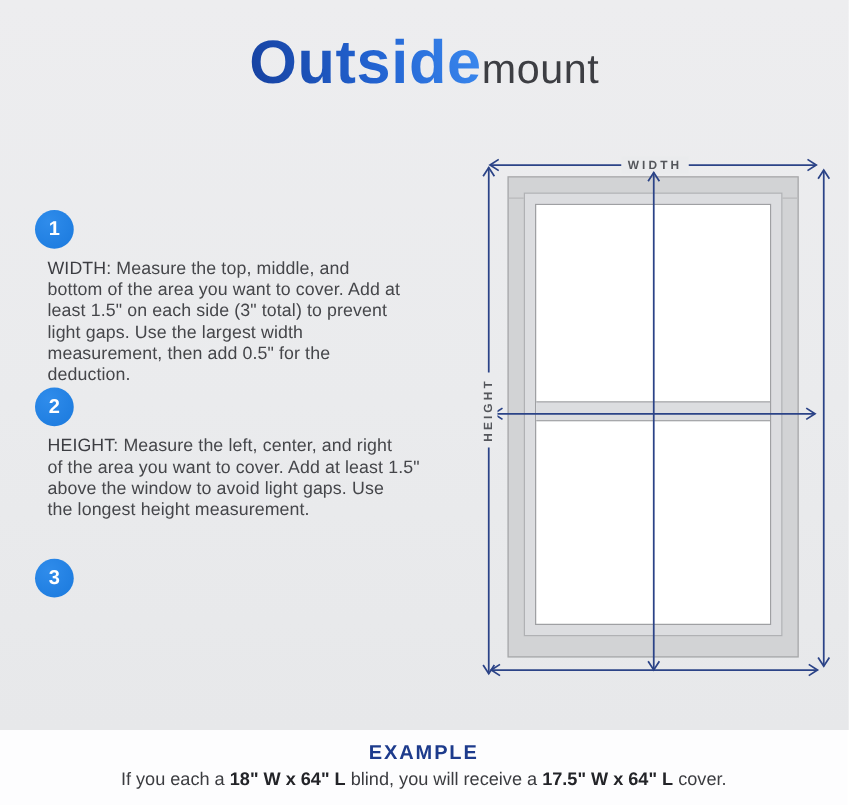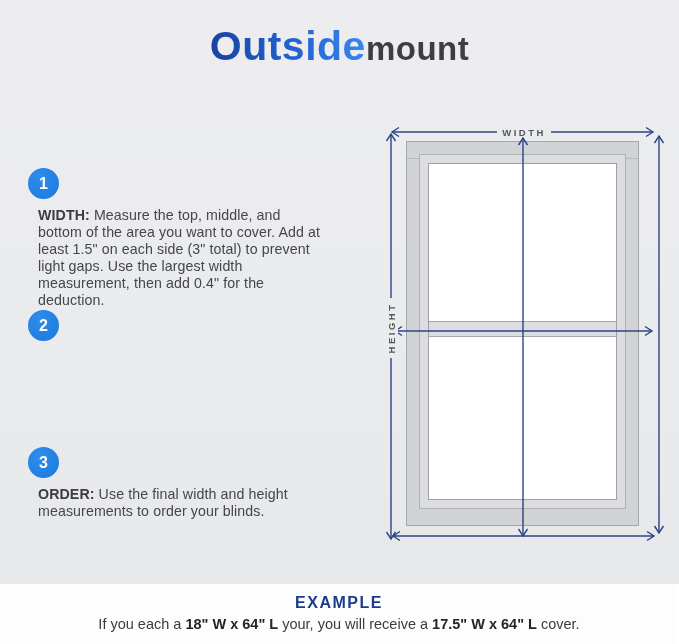--- a/index.html
+++ b/index.html
@@ -11,47 +11,47 @@
   .gray-area {
     position:absolute; left:0; top:0; width:679px; height:584px;
     background:linear-gradient(180deg,#ededef 0%, #eaebed 55%, #e7e8ea 100%);
   }
 
   
   .title-block { position:absolute; left:0; top:24px; width:679px; text-align:center; }
   .title-line1 { font-size:36px; font-weight:700; color:#3d3e43; letter-spacing:1px; line-height:1.1; }
   .title-line2 { margin-top:2px; line-height:1.0; }
   .title-highlight {
-    font-size:41px; font-weight:800; letter-spacing:0.5px;
+    font-size:49px; font-weight:800; letter-spacing:0.5px;
     color:#1f5ac8;
   }
   @supports (-webkit-background-clip: text) {
     .title-highlight {
       background:linear-gradient(75deg,#16409f 0%, #2364d2 55%, #3b8af0 100%);
       -webkit-background-clip:text; background-clip:text; color:transparent;
     }
   }
-  .title-suffix { font-size:33px; font-weight:700; color:#3d3e43; letter-spacing:0.5px; }
+  .title-suffix { font-size:33px; font-weight:400; color:#3d3e43; letter-spacing:0.5px; }
 
   
   .step { position:absolute; left:28px; width:350px; }
   .step.s1 { top:168px; }
   .step.s2 { top:310px; }
   .step.s3 { top:447px; }
   .step-circle {
     width:31px; height:31px; border-radius:50%;
     background:radial-gradient(circle at 35% 30%, #2f8ceb, #1a79dd);
     color:#ffffff; font-size:16px; font-weight:700;
     display:flex; align-items:center; justify-content:center;
   }
   .step-text {
     margin-left:10px; margin-top:8px;
     font-size:14.2px; line-height:17px; color:#45464a; letter-spacing:0.1px;
   }
-  .step-label { font-weight:700; color:#3c3d42; }
+  .step-label { font-weight:400; color:#3c3d42; }
   .step-body { white-space:pre-line; }
 
   
   .diagram { position:absolute; left:375px; top:114px; width:300px; height:440px; }
   .win-frame {
     position:absolute; left:31px; top:27px; width:233px; height:385px;
     background:#d2d3d5; border:1px solid #a6a7a9;
   }
   .win-headline { position:absolute; left:0; right:0; top:16px; border-top:1px solid #b9babc; }
   .win-recess {
@@ -94,32 +94,34 @@
   <div class="title-block">
     <div class="title-line2"><span class="title-highlight">Outside</span><span class="title-suffix">mount</span></div>
   </div>
 
   <div class="step s1">
     <div class="step-circle">1</div>
     <p class="step-text"><span class="step-label">WIDTH:</span> <span class="step-body">Measure the top, middle, and
 bottom of the area you want to cover. Add at
 least 1.5" on each side (3" total) to prevent
 light gaps. Use the largest width
-measurement, then add 0.4" for the
+measurement, then add 0.5" for the
 deduction.</span></p>
   </div>
 
   <div class="step s2">
     <div class="step-circle">2</div>
+    <p class="step-text"><span class="step-label">HEIGHT:</span> <span class="step-body">Measure the left, center, and right
+of the area you want to cover. Add at least 1.5"
+above the window to avoid light gaps. Use
+the longest height measurement.</span></p>
   </div>
 
   <div class="step s3">
     <div class="step-circle">3</div>
-    <p class="step-text"><span class="step-label">ORDER:</span> <span class="step-body">Use the final width and height
-measurements to order your blinds.</span></p>
   </div>
 
   <div class="diagram">
 
     <div class="win-frame">
       <div class="win-headline"></div>
       <div class="win-recess">
         <div class="win-sash">
           <div class="win-rail"></div>
         </div>
@@ -154,16 +156,16 @@
       <polyline class="dim-line" points="143.5,415 148,422 152.5,415"></polyline>
 
       <line class="dim-line" x1="284" y1="22" x2="284" y2="419"></line>
       <polyline class="dim-line" points="279.5,29 284,22 288.5,29"></polyline>
       <polyline class="dim-line" points="279.5,412 284,419 288.5,412"></polyline>
     </svg>
   </div>
 
   <div class="example-band">
     <div class="example-heading">EXAMPLE</div>
-    <div class="example-sentence"><span>If you each a </span><b>18" W x 64" L</b><span> your, you will receive a </span><b>17.5" W x 64" L</b><span> cover.</span></div>
+    <div class="example-sentence"><span>If you each a </span><b>18" W x 64" L</b><span> blind, you will receive a </span><b>17.5" W x 64" L</b><span> cover.</span></div>
   </div>
 
 </div>
 
 </body></html>

